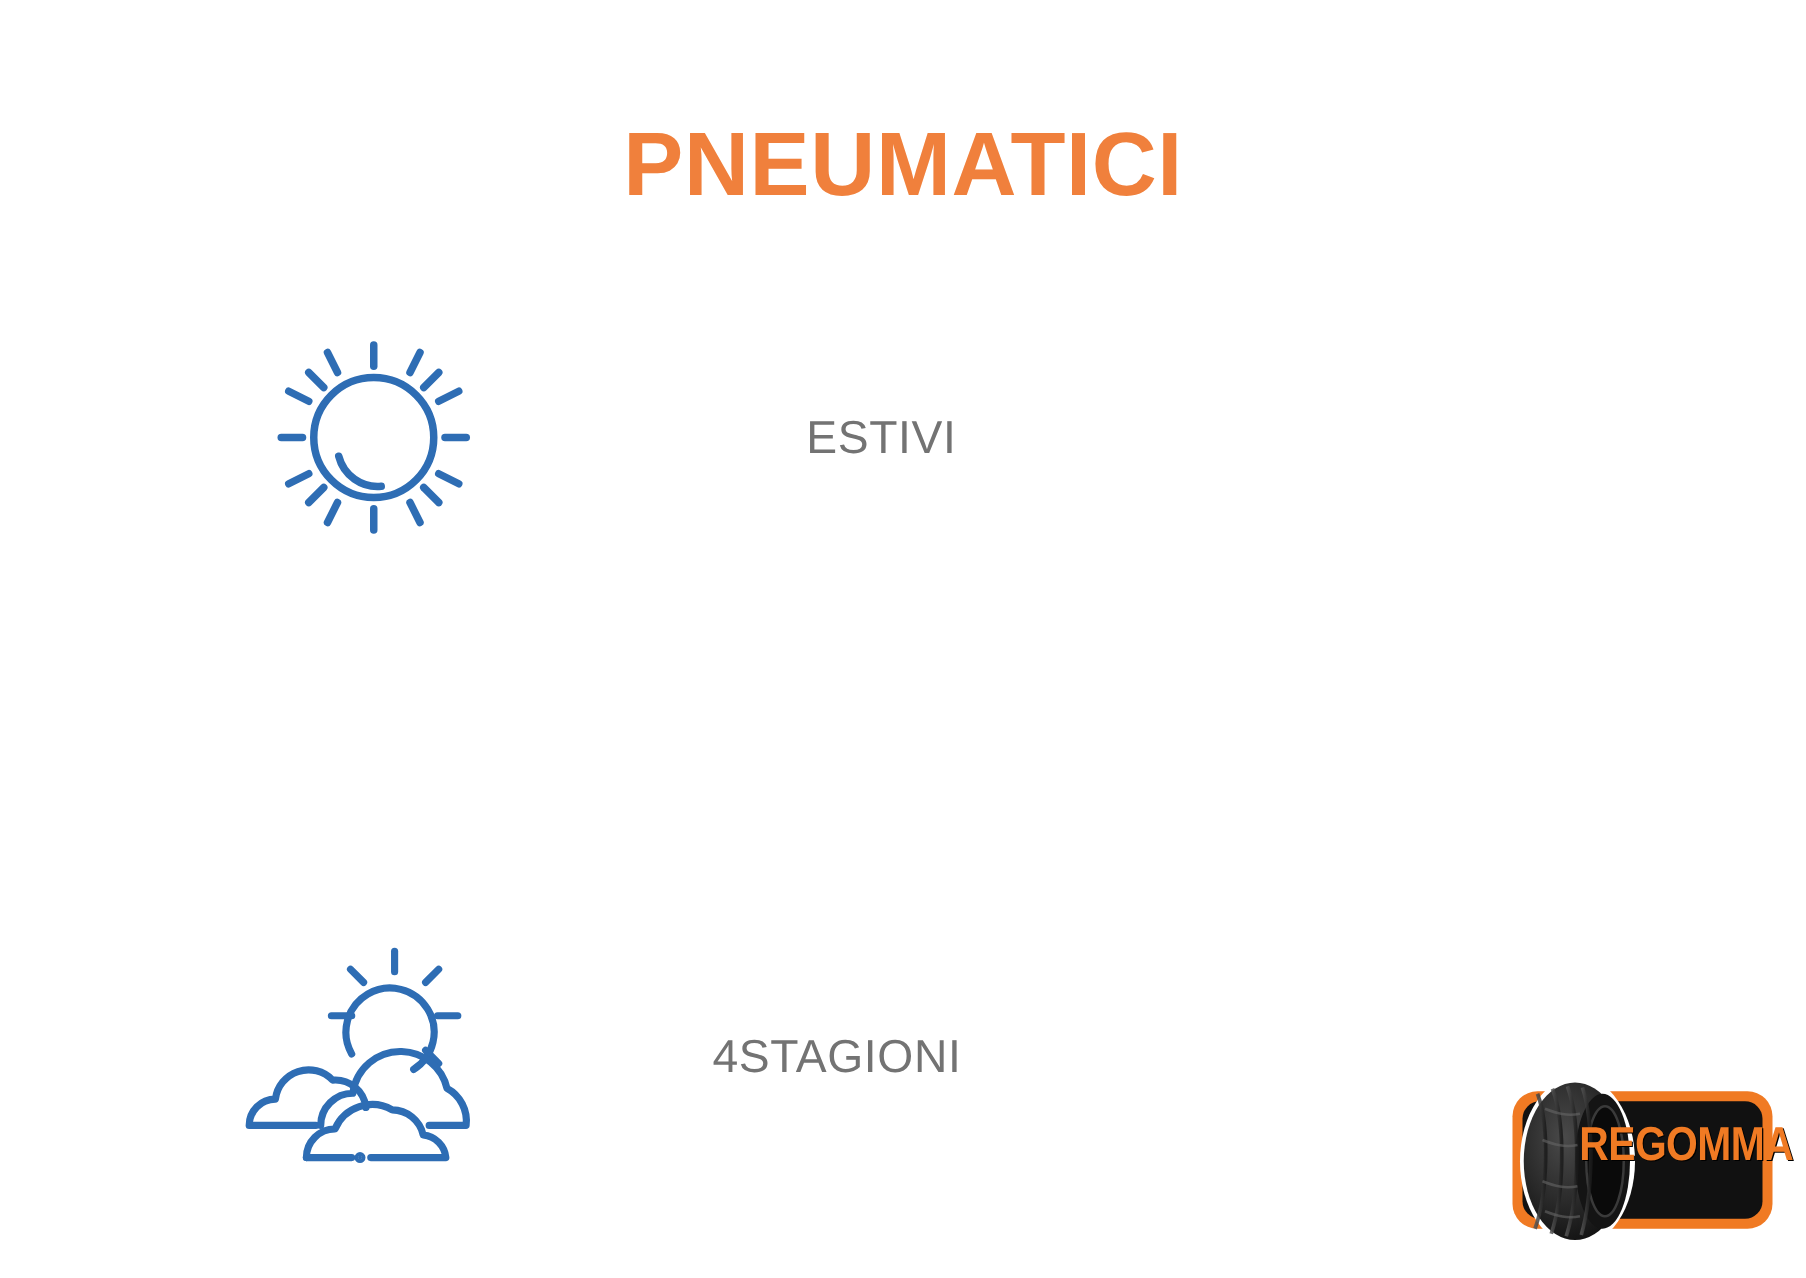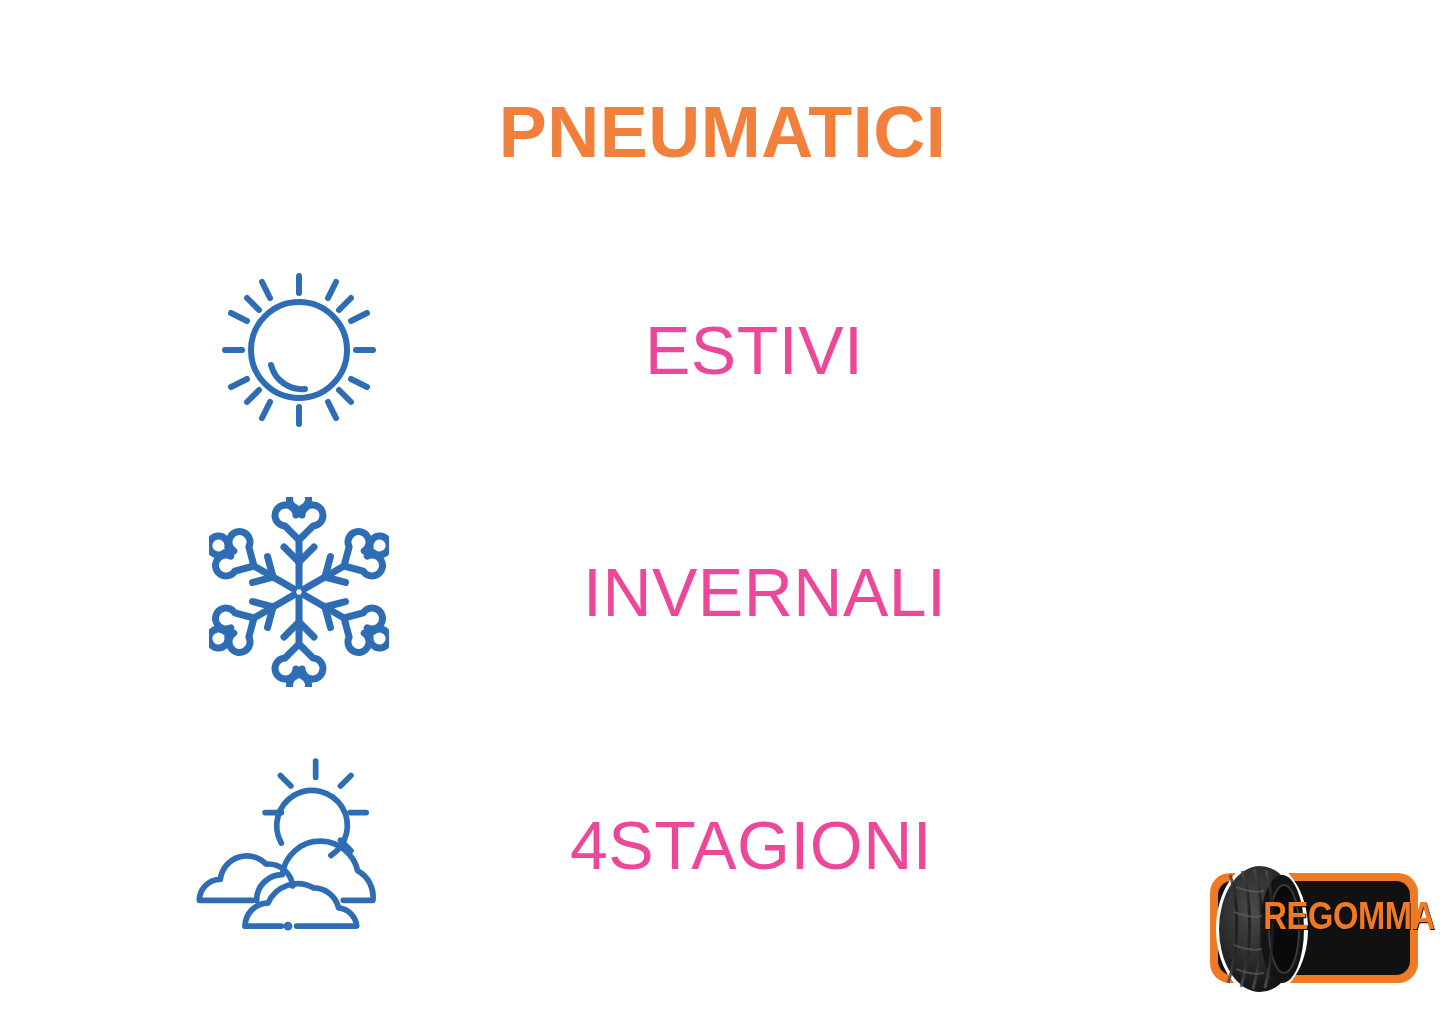--- a/index.html
+++ b/index.html
@@ -58,24 +58,24 @@
     justify-content: center;
   }
   .row-stagioni .icon-slot { left: 186px; }
 
   .label {
     position: absolute;
     top: 50%;
     transform: translateY(-50%);
     font-family: "Liberation Sans", sans-serif;
     font-weight: 400;
-    font-size: 68px;
+    font-size: 37px;
     line-height: 1;
     letter-spacing: 0.5px;
-    color: #ec4899;
+    color: #737373;
     white-space: nowrap;
     user-select: none;
   }
   .label-estivi    { left: 645px; }
   .label-invernali { left: 583px; }
   .label-stagioni  { left: 570px; }
 
   
   .logo {
     position: absolute;
@@ -136,50 +136,20 @@
           <line x1="22" y1="53" x2="38" y2="61"></line>
           <line x1="142" y1="119" x2="158" y2="127"></line>
           <line x1="158" y1="53" x2="142" y2="61"></line>
           <line x1="38" y1="119" x2="22" y2="127"></line>
         </g>
       </svg>
     </div>
     <div class="label label-estivi">ESTIVI</div>
   </div>
 
-  <div class="row row-invernali">
-    <div class="icon-slot">
-      <svg width="180" height="190" viewBox="0 0 180 190" aria-hidden="true">
-        <g fill="none" stroke="#2E6DB4" stroke-width="7" stroke-linecap="round" stroke-linejoin="round">
-          <g transform="translate(90,95)">
-
-            <g id="arm">
-              <path d="M0,-6
-                       L0,-52
-                       L-14,-66
-                       A10.5,10.5 0 1 1 -3,-77
-                       L-3,-84
-                       A9.5,9.5 0 1 1 3,-84
-                       L3,-77
-                       A10.5,10.5 0 1 1 14,-66
-                       L0,-52"></path>
-              <path d="M0,-30 L-15,-45"></path>
-              <path d="M0,-30 L15,-45"></path>
-            </g>
-            <use href="#arm" transform="rotate(60)"></use>
-            <use href="#arm" transform="rotate(120)"></use>
-            <use href="#arm" transform="rotate(180)"></use>
-            <use href="#arm" transform="rotate(240)"></use>
-            <use href="#arm" transform="rotate(300)"></use>
-          </g>
-        </g>
-      </svg>
-    </div>
-    <div class="label label-invernali">INVERNALI</div>
-  </div>
 
   <div class="row row-stagioni">
     <div class="icon-slot">
       <svg width="215" height="195" viewBox="0 0 215 195" aria-hidden="true">
         <g fill="none" stroke="#2E6DB4" stroke-width="6" stroke-linecap="round" stroke-linejoin="round">
 
           <path d="M100,95 A37,37 0 1 1 152,108"></path>
 
           <line x1="136" y1="9" x2="136" y2="26"></line>
           <line x1="99" y1="24" x2="110" y2="35"></line>

